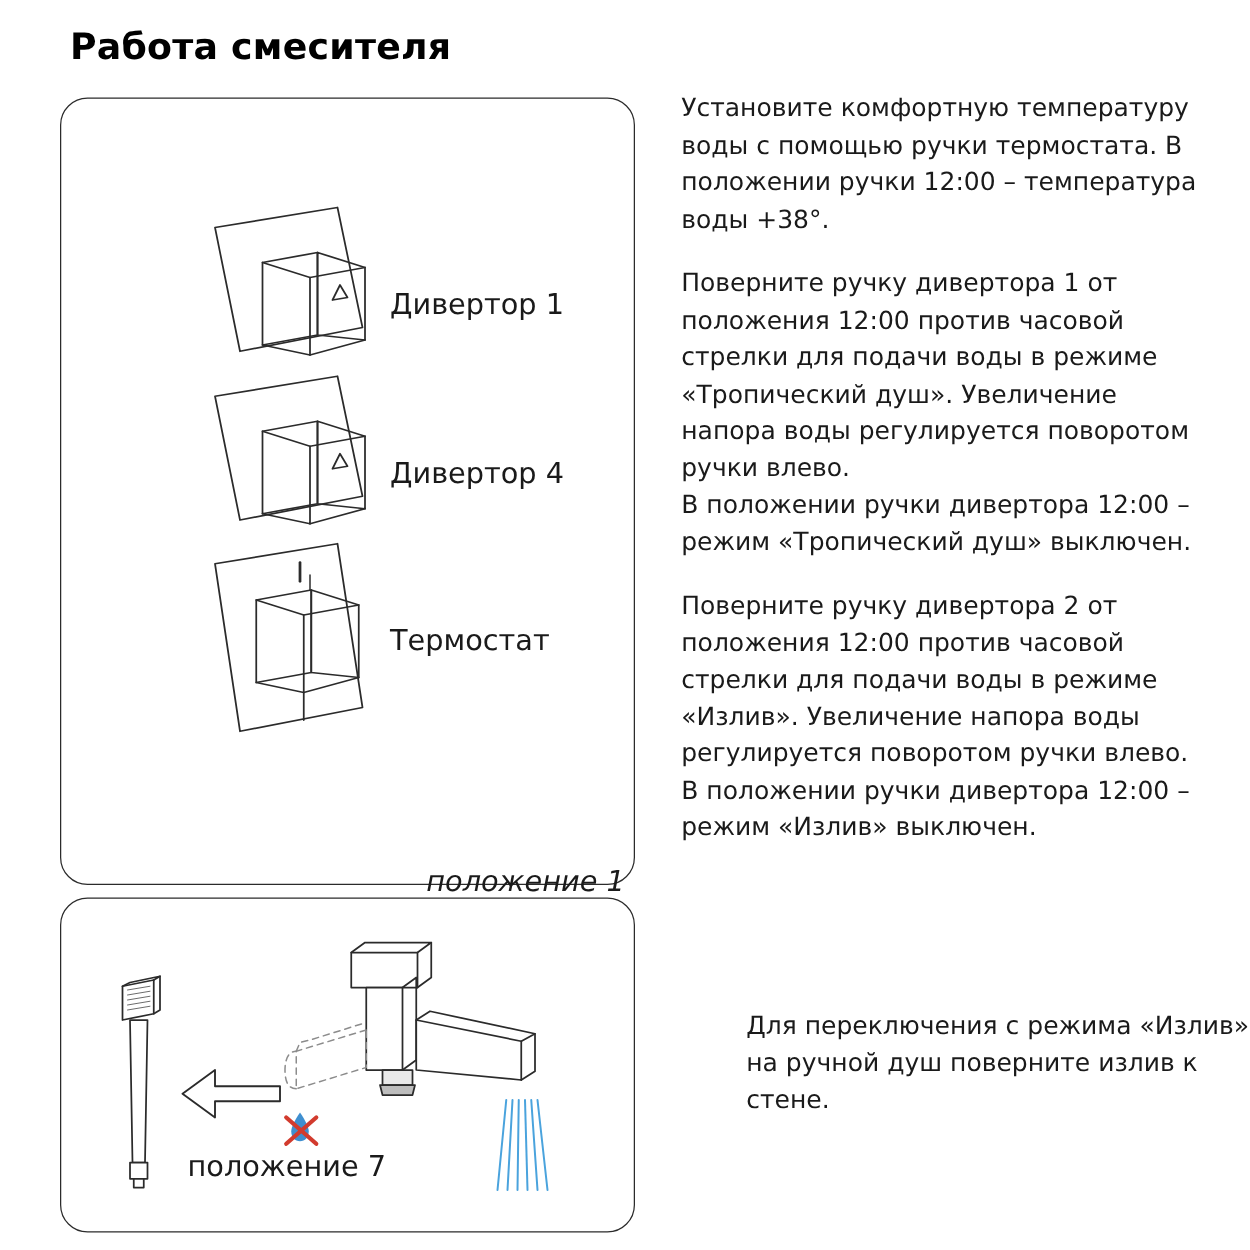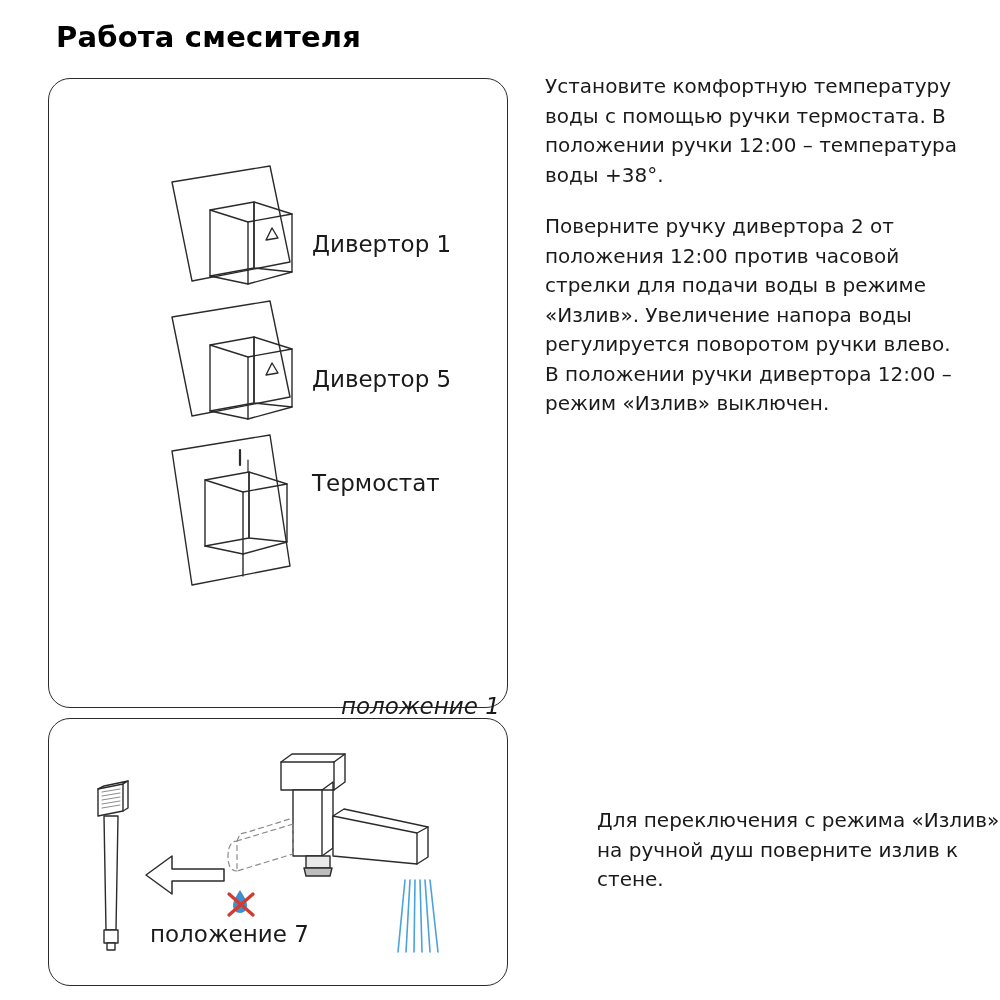--- a/index.html
+++ b/index.html
@@ -54,21 +54,21 @@
   .diagram-svg { position: absolute; left: 0; top: 0; }
 
   .lbl {
     position: absolute;
     font-size: 23px;
     color: #1a1a1a;
     white-space: nowrap;
   }
   .lbl-div1 { left: 312px; top: 231px; }
   .lbl-div2 { left: 312px; top: 366px; }
-  .lbl-therm { left: 312px; top: 470px; }
+  .lbl-therm { left: 312px; top: 500px; }
   .lbl-pos1 { left: 341px; top: 693px; font-style: italic; }
   .lbl-pos2 { left: 150px; top: 921px; }
 
   
   .text-col {
     position: absolute;
     left: 545px;
     top: 72px;
     width: 415px;
   }
@@ -127,21 +127,21 @@
 
       <path d="M240 465 L240 450" stroke-width="2.2"></path>
       <path d="M248 472 L248 460" stroke-width="1.2"></path>
 
       <path d="M243 554 L243 576"></path>
 
     </g>
   </svg>
 
   <div class="lbl lbl-div1">Дивертор 1</div>
-  <div class="lbl lbl-div2">Дивертор 5</div>
+  <div class="lbl lbl-div2">Дивертор 4</div>
   <div class="lbl lbl-therm">Термостат</div>
 
   <div class="box2"></div>
 
   <svg class="diagram-svg" width="1000" height="1000" viewBox="0 0 1000 1000" aria-hidden="true">
     <g fill="none" stroke="#2b2b2b" stroke-width="1.4" stroke-linejoin="round" stroke-linecap="round">
 
       <path d="M98 789 L123 784 L123 811 L98 816 Z" fill="#ffffff"></path>
       <path d="M98 789 L104 786 L128 781 L123 784"></path>
       <path d="M128 781 L128 808 L123 811"></path>
@@ -190,20 +190,22 @@
       <path d="M240 890 C240 890 233 900 233 905 C233 910 236 913 240 913 C244 913 247 910 247 905 C247 900 240 890 240 890 Z" fill="#3f8fd0"></path>
       <path d="M229 894 L253 915 M253 894 L229 915" stroke="#d23b2e" stroke-width="3.4" stroke-linecap="round"></path>
     </g>
   </svg>
 
   <div class="lbl lbl-pos1">положение 1</div>
   <div class="lbl lbl-pos2">положение 7</div>
 
   <div class="text-col">
     <p class="para">Установите комфортную температуру воды с помощью ручки термостата. В положении ручки 12:00 – температура воды +38°.</p>
+    <p class="para">Поверните ручку дивертора 1 от положения 12:00 против часовой стрелки для подачи воды в режиме «Тропический душ». Увеличение напора воды регулируется поворотом ручки влево.
+В положении ручки дивертора 12:00 – режим «Тропический душ» выключен.</p>
     <p class="para para-last">Поверните ручку дивертора 2 от положения 12:00 против часовой стрелки для подачи воды в режиме «Излив». Увеличение напора воды регулируется поворотом ручки влево. В положении ручки дивертора 12:00 – режим «Излив» выключен.</p>
   </div>
 
   <div class="text-col-2">
     <p class="para para-last">Для переключения с режима «Излив» на ручной душ поверните излив к стене.</p>
   </div>
 
 </div>
 
 </body></html>

